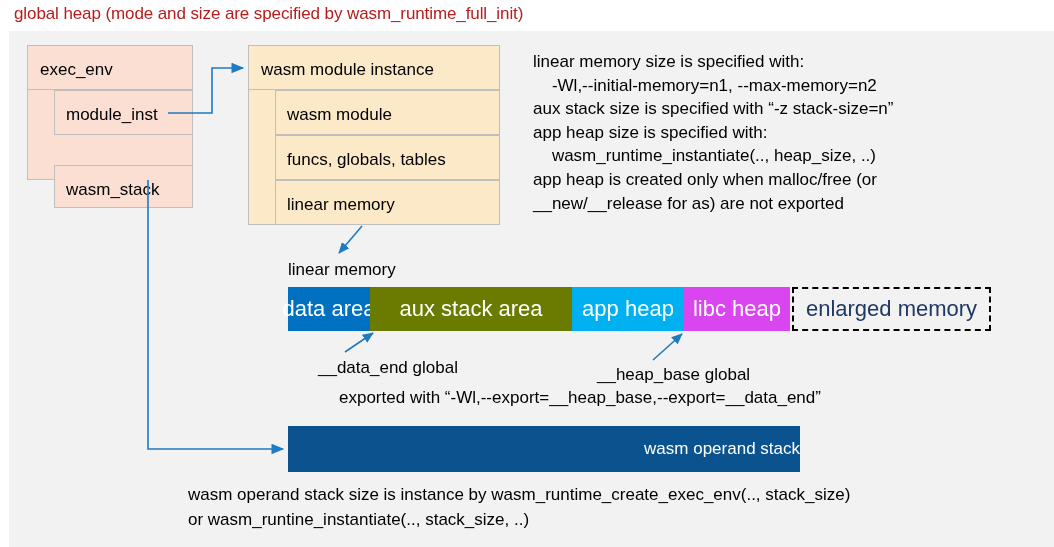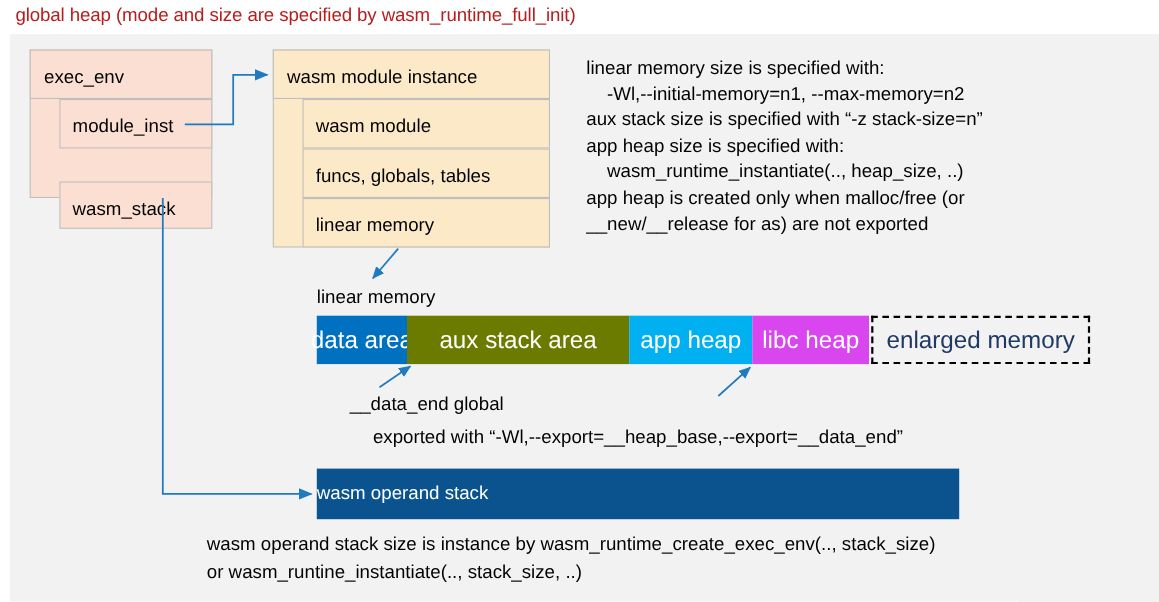--- a/index.html
+++ b/index.html
@@ -126,25 +126,25 @@
     color: #000000;
     white-space: nowrap;
   }
   #anno-data-end { left: 318px; top: 358px; }
   #anno-heap-base { left: 597px; top: 365px; }
   #anno-exported { left: 301px; top: 388px; margin-left: 38px; }
 
   
   #operand-stack {
     left: 288px; top: 426px;
-    width: 584px; height: 46px;
+    width: 512px; height: 46px;
     background: #0a538f;
     display: flex;
     align-items: center;
-    justify-content: flex-start;
+    justify-content: flex-end;
     font-size: 17px;
     color: #ffffff;
     white-space: nowrap;
   }
 
   
   #bottom-notes {
     left: 188px; top: 482px;
     font-size: 17px;
     color: #000000;
@@ -214,20 +214,21 @@
       </div>
       <div class="seg" id="" style="left: 396px; width: 106px; background: #d946ef;">
         <span>libc heap</span>
       </div>
       <div class="seg" id="seg-enlarged" style="left: 504px; width: 199px;">
         <span>enlarged memory</span>
       </div>
     </div>
 
   <div class="abs anno" id="anno-data-end">__data_end global</div>
+  <div class="abs anno" id="anno-heap-base">__heap_base global</div>
   <div class="abs anno" id="anno-exported">exported with “-Wl,--export=__heap_base,--export=__data_end”</div>
 
   <div class="abs" id="operand-stack">
     <span>wasm operand stack</span>
   </div>
 
   <div class="abs" id="bottom-notes">wasm operand stack size is instance by wasm_runtime_create_exec_env(.., stack_size)
 or wasm_runtine_instantiate(.., stack_size, ..)</div>
 
   <svg class="abs" id="connectors">

